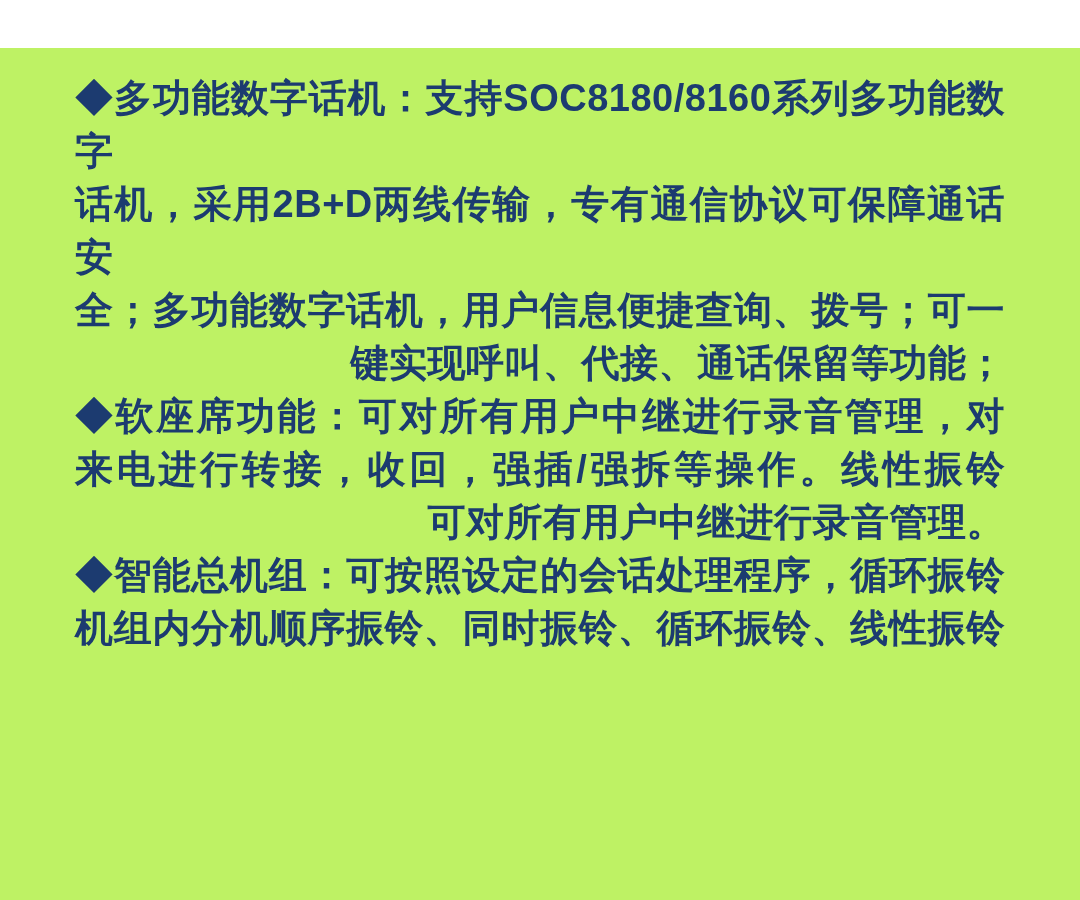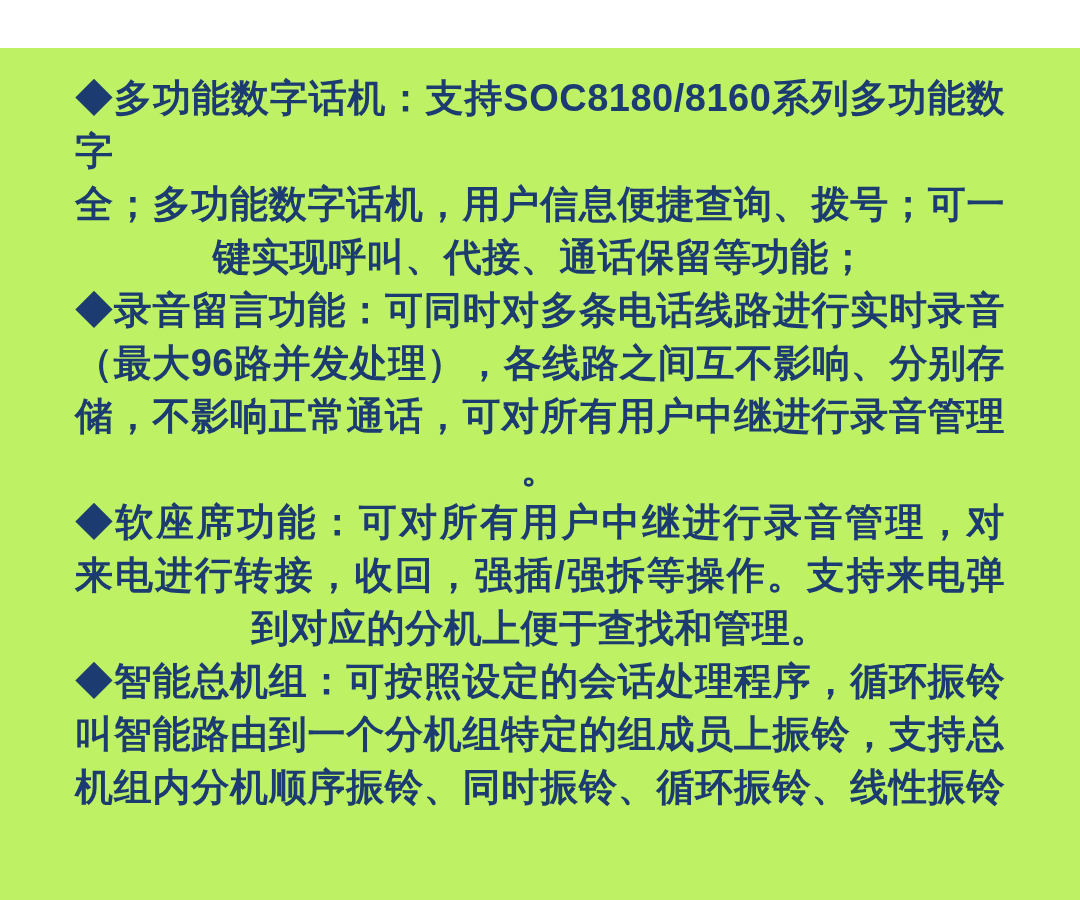--- a/index.html
+++ b/index.html
@@ -23,47 +23,41 @@
   .para {
     margin: 0;
     padding: 0;
   }
   .line {
     font-size: 38px;
     line-height: 53px;
     font-weight: 700;
     letter-spacing: 0.5px;
     white-space: normal;
-    text-align: center;
+    text-align: right;
   }
   .line.just {
     text-align: justify;
     text-align-last: justify;
   }
 </style>
 </head>
 <body>
 
 <div class="page" style="background: #bef264; margin-top: 48px;">
   <div class="text-block" id="feature-list" style="color: rgb(28, 59, 112);">
       <div class="para">
         <div class="line just">◆多功能数字话机：支持SOC8180/8160系列多功能数字</div>
+        <div class="line just">话机，采用2B+D两线传输，专有通信协议可保障通话安</div>
         <div class="line just">全；多功能数字话机，用户信息便捷查询、拨号；可一</div>
         <div class="line">键实现呼叫、代接、通话保留等功能；</div>
       </div>
       <div class="para">
-        <div class="line just">◆录音留言功能：可同时对多条电话线路进行实时录音</div>
-        <div class="line just">（最大96路并发处理），各线路之间互不影响、分别存</div>
-        <div class="line just">储，不影响正常通话，可对所有用户中继进行录音管理</div>
-        <div class="line">。</div>
-      </div>
-      <div class="para">
         <div class="line just">◆软座席功能：可对所有用户中继进行录音管理，对</div>
-        <div class="line just">来电进行转接，收回，强插/强拆等操作。支持来电弹</div>
-        <div class="line">到对应的分机上便于查找和管理。</div>
+        <div class="line just">来电进行转接，收回，强插/强拆等操作。线性振铃</div>
+        <div class="line">可对所有用户中继进行录音管理。</div>
       </div>
       <div class="para">
         <div class="line just">◆智能总机组：可按照设定的会话处理程序，循环振铃</div>
-        <div class="line just">叫智能路由到一个分机组特定的组成员上振铃，支持总</div>
         <div class="line just">机组内分机顺序振铃、同时振铃、循环振铃、线性振铃</div>
       </div>
     </div>
 </div>
 
 </body></html>

